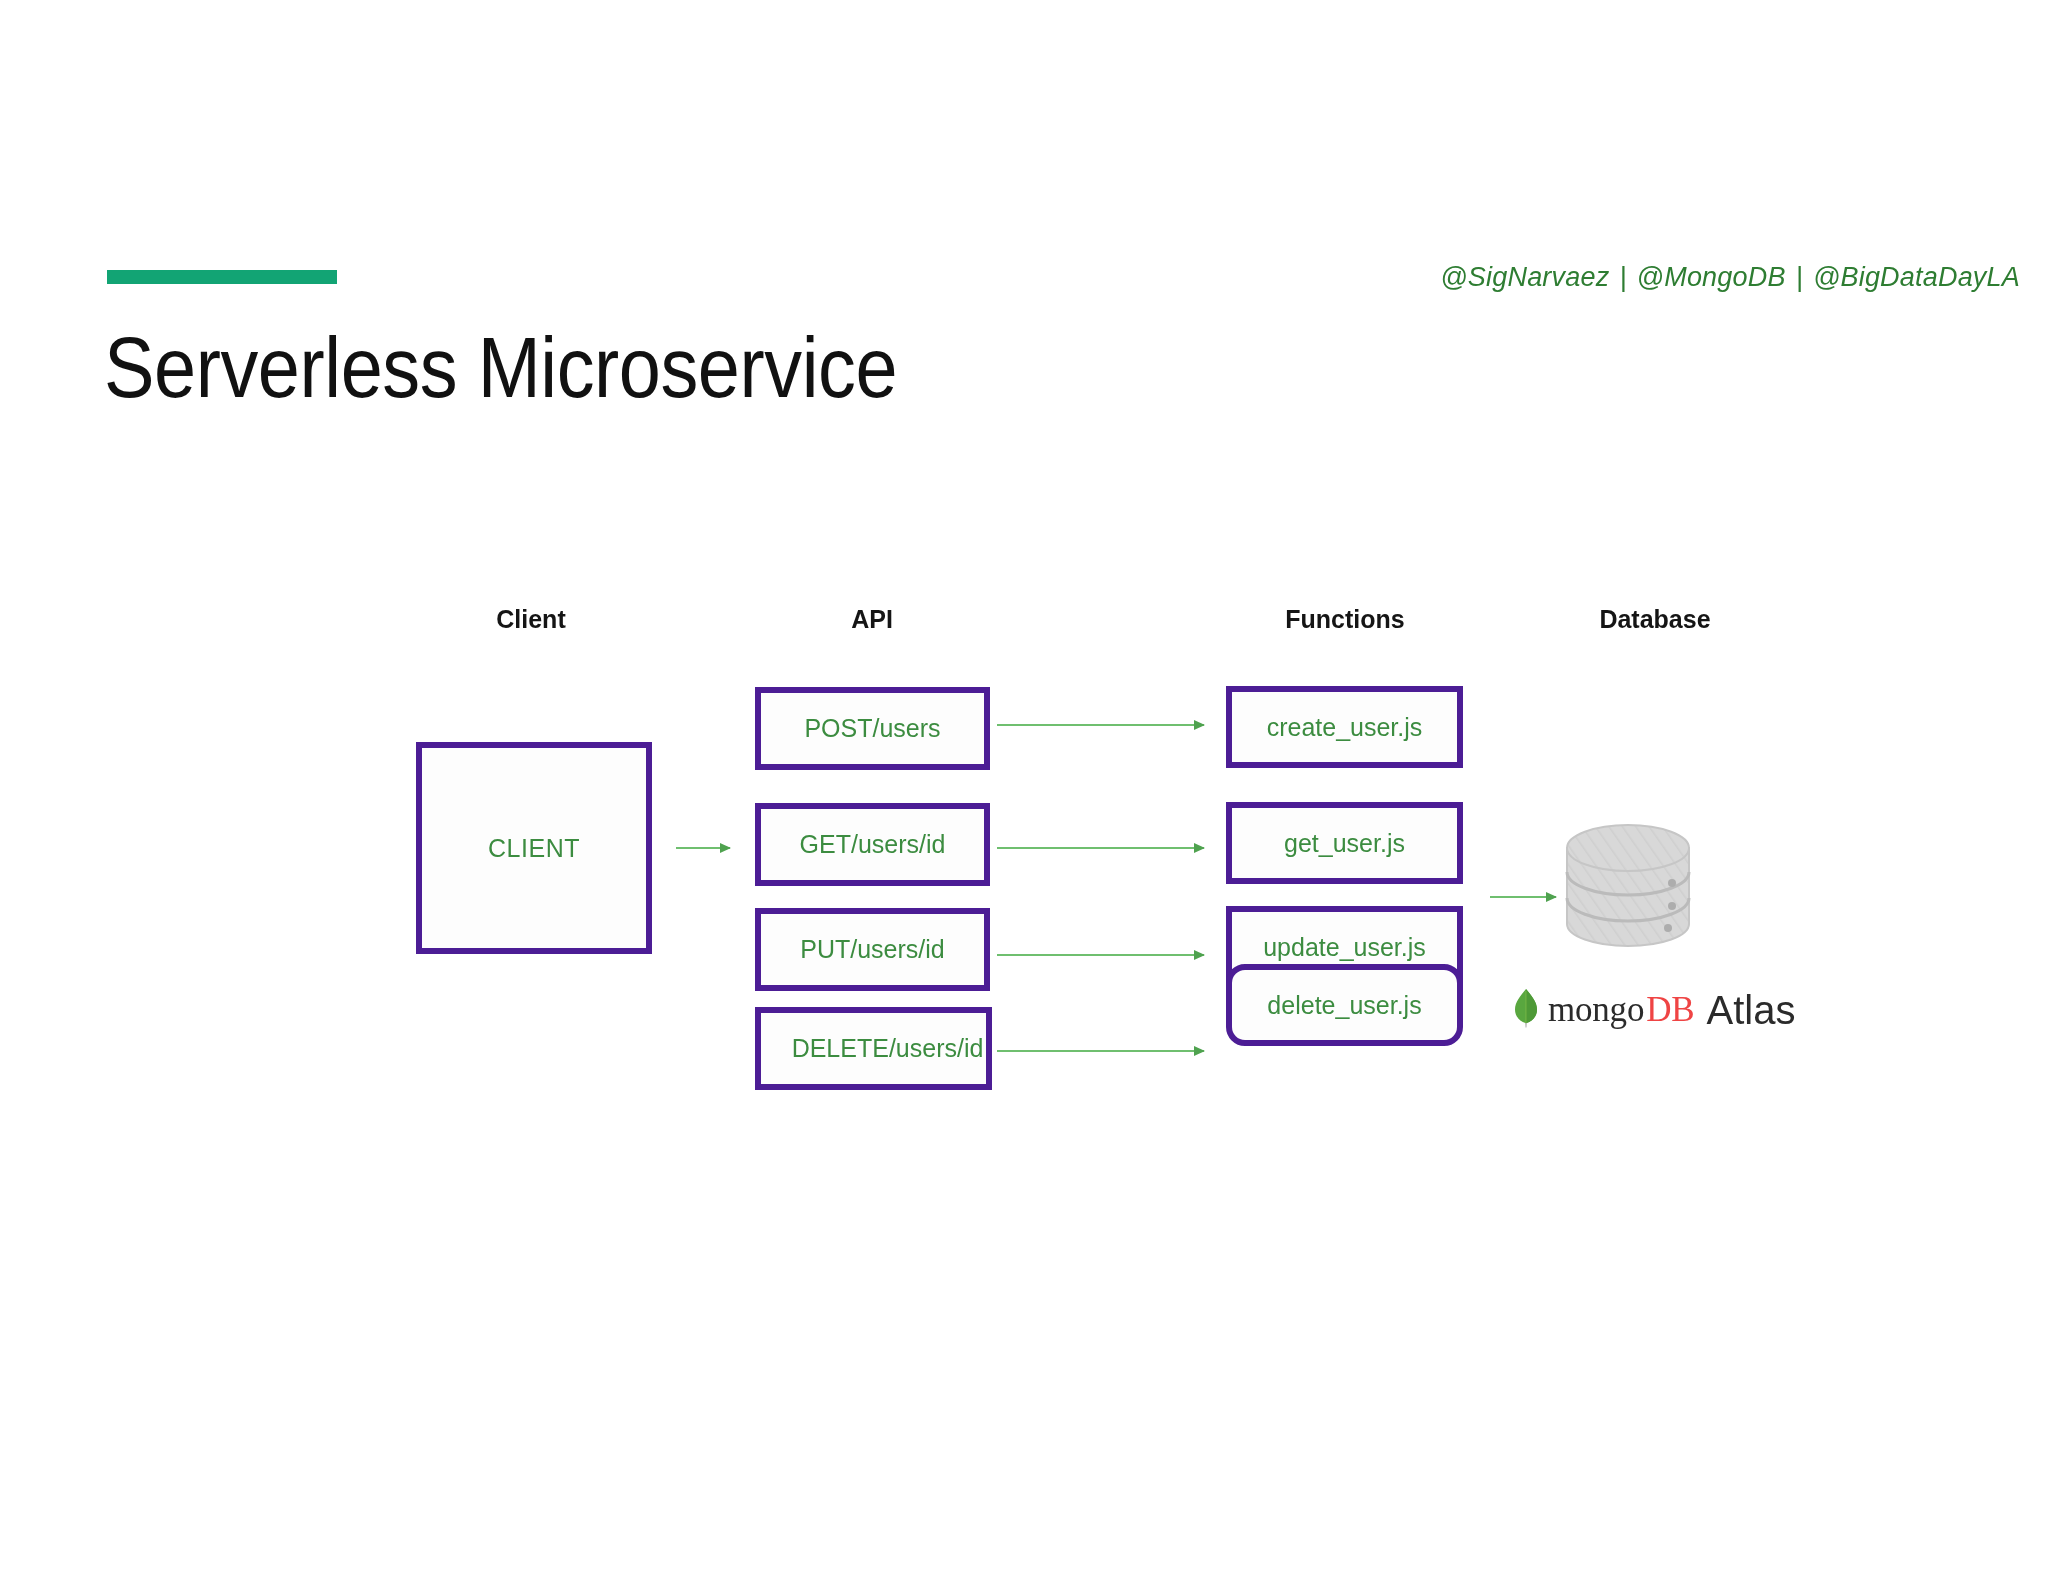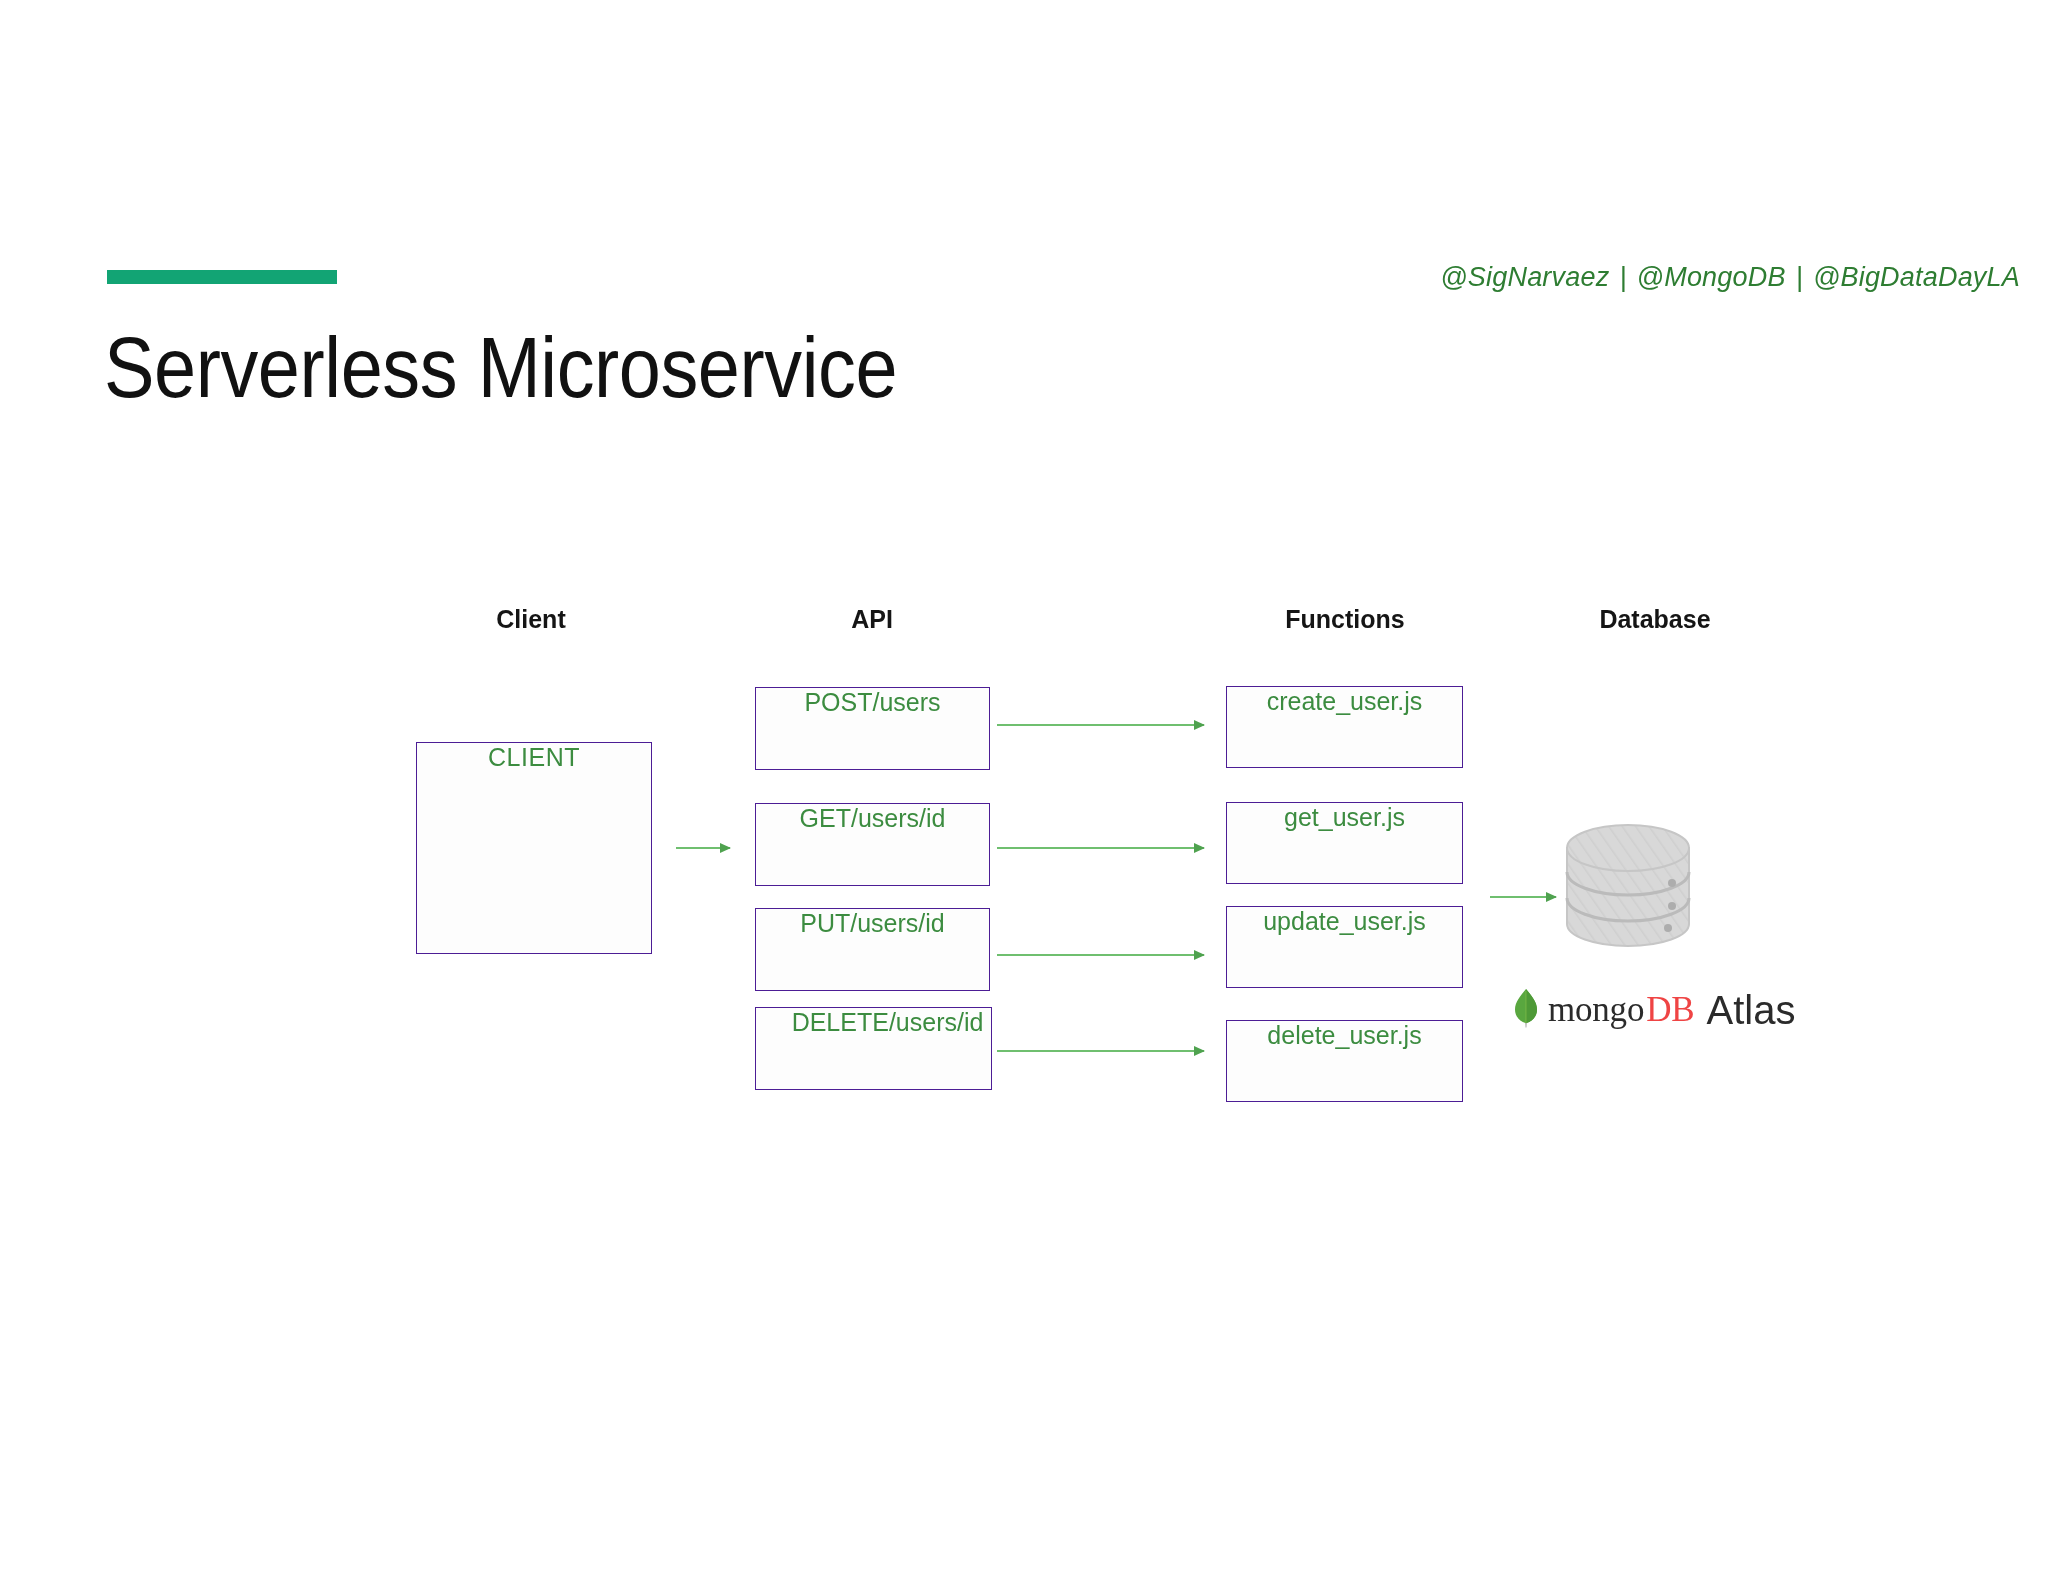--- a/index.html
+++ b/index.html
@@ -70,25 +70,25 @@
     font-size: 25px;
     font-weight: bold;
     color: #151515;
     white-space: nowrap;
     font-family: "Liberation Sans", sans-serif;
     transform: translateX(-50%);
   }
 
   .node-box {
     position: absolute;
-    border: 1px solid #4c1d95;
+    border: 6px solid #4c1d95;
     background: #FDFDFD;
     box-sizing: border-box;
     display: flex;
-    align-items: flex-start;
+    align-items: center;
     justify-content: center;
   }
   .node-box .node-label {
     font-size: 25px;
     color: #3C8C40;
     white-space: nowrap;
     font-family: "Liberation Sans", sans-serif;
   }
 
   #client-box {
@@ -215,21 +215,21 @@
 
   <div class="node-box fn-box" style="top:686px;">
     <span class="node-label">create_user.js</span>
   </div>
   <div class="node-box fn-box" style="top:802px;">
     <span class="node-label">get_user.js</span>
   </div>
   <div class="node-box fn-box" style="top:906px;">
     <span class="node-label">update_user.js</span>
   </div>
-  <div class="node-box fn-box" style="top:1020px;">
+  <div class="node-box fn-box" style="top:964px;border-radius:19px;">
     <span class="node-label">delete_user.js</span>
   </div>
 
   <div class="arrow" style="left:1490px; top:896px; width:66px;"></div>
 
   <div id="db-cylinder">
     <svg width="130" height="133" viewBox="0 0 130 133" xmlns="http://www.w3.org/2000/svg">
       <defs>
         <pattern id="hatch" width="11" height="11" patternTransform="rotate(-35)" patternUnits="userSpaceOnUse">
           <rect width="11" height="11" fill="#D8D8D8"></rect>

